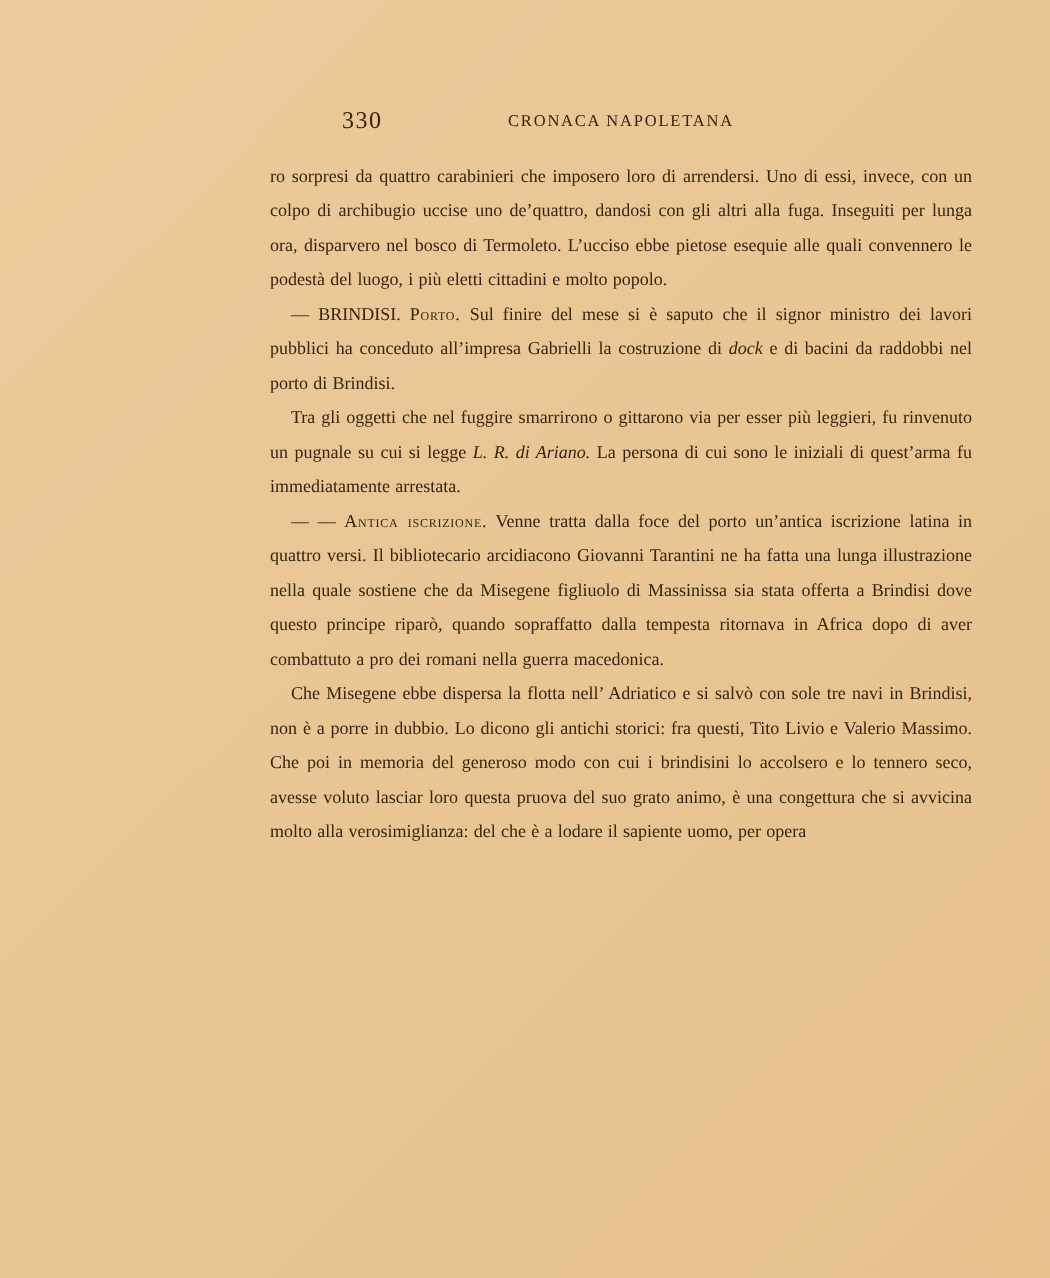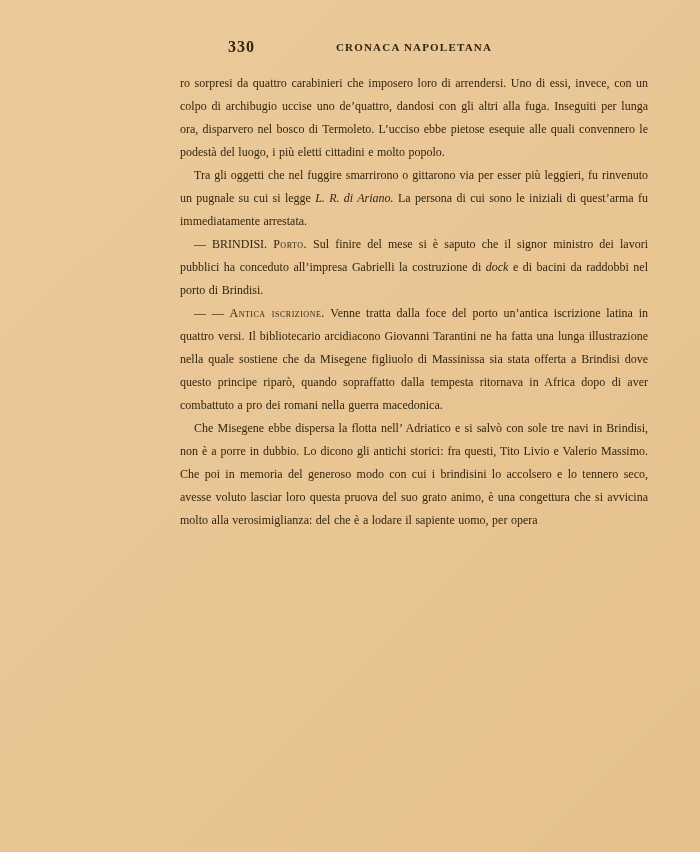--- a/index.html
+++ b/index.html
@@ -23,21 +23,22 @@
     .text-block {
       position: absolute;
       left: 180px;
       top: 38px;
       width: 468px;
     }
     .header {
       position: relative;
       height: 22px;
       margin-bottom: 12px;
-      font-weight: bold;
+      font-weight: normal;
+      margin-top: 34px;
     }
     .page-num {
       position: absolute;
       left: 48px;
       top: 0;
       font-size: 16px;
       letter-spacing: 1px;
     }
     .running-title {
       display: block;
@@ -77,25 +78,25 @@
       <span class="running-title">CRONACA NAPOLETANA</span>
     </div>
 
     <div class="body-text">
 
       <p>
         <span>ro sorpresi da quattro carabinieri che imposero loro di arrendersi. Uno di essi, invece, con un colpo di archibugio uccise uno de’quattro, dandosi con gli altri alla fuga. Inseguiti per lunga ora, disparvero nel bosco di Termoleto. L’ucciso ebbe pietose esequie alle quali convennero le podestà del luogo, i più eletti cittadini e molto popolo.</span>
       </p>
 
       <p class="indent">
-        <span>Tra gli oggetti che nel fuggire smarrirono o gittarono via per esser più leggieri, fu rinvenuto un pugnale su cui si legge </span><span class="it">L. R. di Ariano.</span><span> La persona di cui sono le iniziali di quest’arma fu immediatamente arrestata.</span>
+        <span>— </span><span>BRINDISI. </span><span class="sc">Porto.</span><span> Sul finire del mese si è saputo che il signor ministro dei lavori pubblici ha conceduto all’impresa Gabrielli la costruzione di </span><span class="it">dock</span><span> e di bacini da raddobbi nel porto di Brindisi.</span>
       </p>
 
       <p class="indent">
-        <span>— </span><span>BRINDISI. </span><span class="sc">Porto.</span><span> Sul finire del mese si è saputo che il signor ministro dei lavori pubblici ha conceduto all’impresa Gabrielli la costruzione di </span><span class="it">dock</span><span> e di bacini da raddobbi nel porto di Brindisi.</span>
+        <span>Tra gli oggetti che nel fuggire smarrirono o gittarono via per esser più leggieri, fu rinvenuto un pugnale su cui si legge </span><span class="it">L. R. di Ariano.</span><span> La persona di cui sono le iniziali di quest’arma fu immediatamente arrestata.</span>
       </p>
 
       <p class="indent">
         <span>— — </span><span class="sc">Antica iscrizione.</span><span> Venne tratta dalla foce del porto un’antica iscrizione latina in quattro versi. Il bibliotecario arcidiacono Giovanni Tarantini ne ha fatta una lunga illustrazione nella quale sostiene che da Misegene figliuolo di Massinissa sia stata offerta a Brindisi dove questo principe riparò, quando sopraffatto dalla tempesta ritornava in Africa dopo di aver combattuto a pro dei romani nella guerra macedonica.</span>
       </p>
 
       <p class="indent">
         <span>Che Misegene ebbe dispersa la flotta nell’ Adriatico e si salvò con sole tre navi in Brindisi, non è a porre in dubbio. Lo dicono gli antichi storici: fra questi, Tito Livio e Valerio Massimo. Che poi in memoria del generoso modo con cui i brindisini lo accolsero e lo tennero seco, avesse voluto lasciar loro questa pruova del suo grato animo, è una congettura che si avvicina molto alla verosimiglianza: del che è a lodare il sapiente uomo, per opera</span>
       </p>
 

